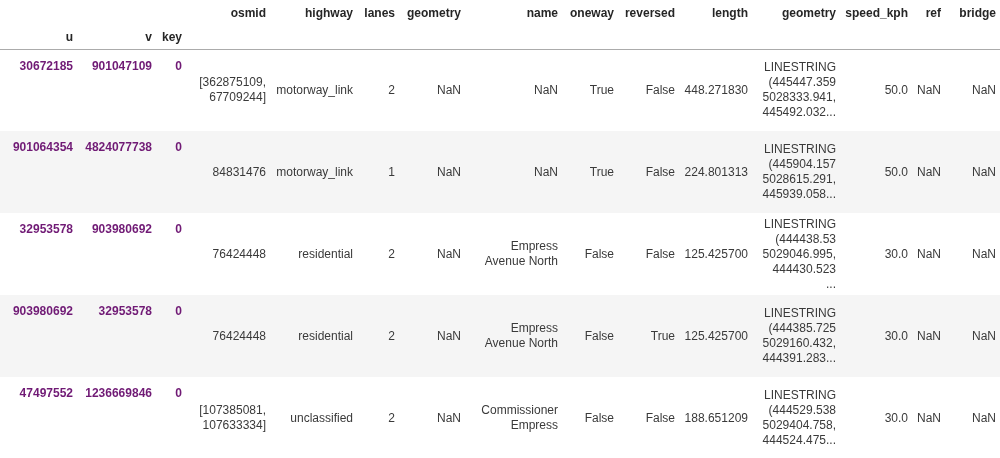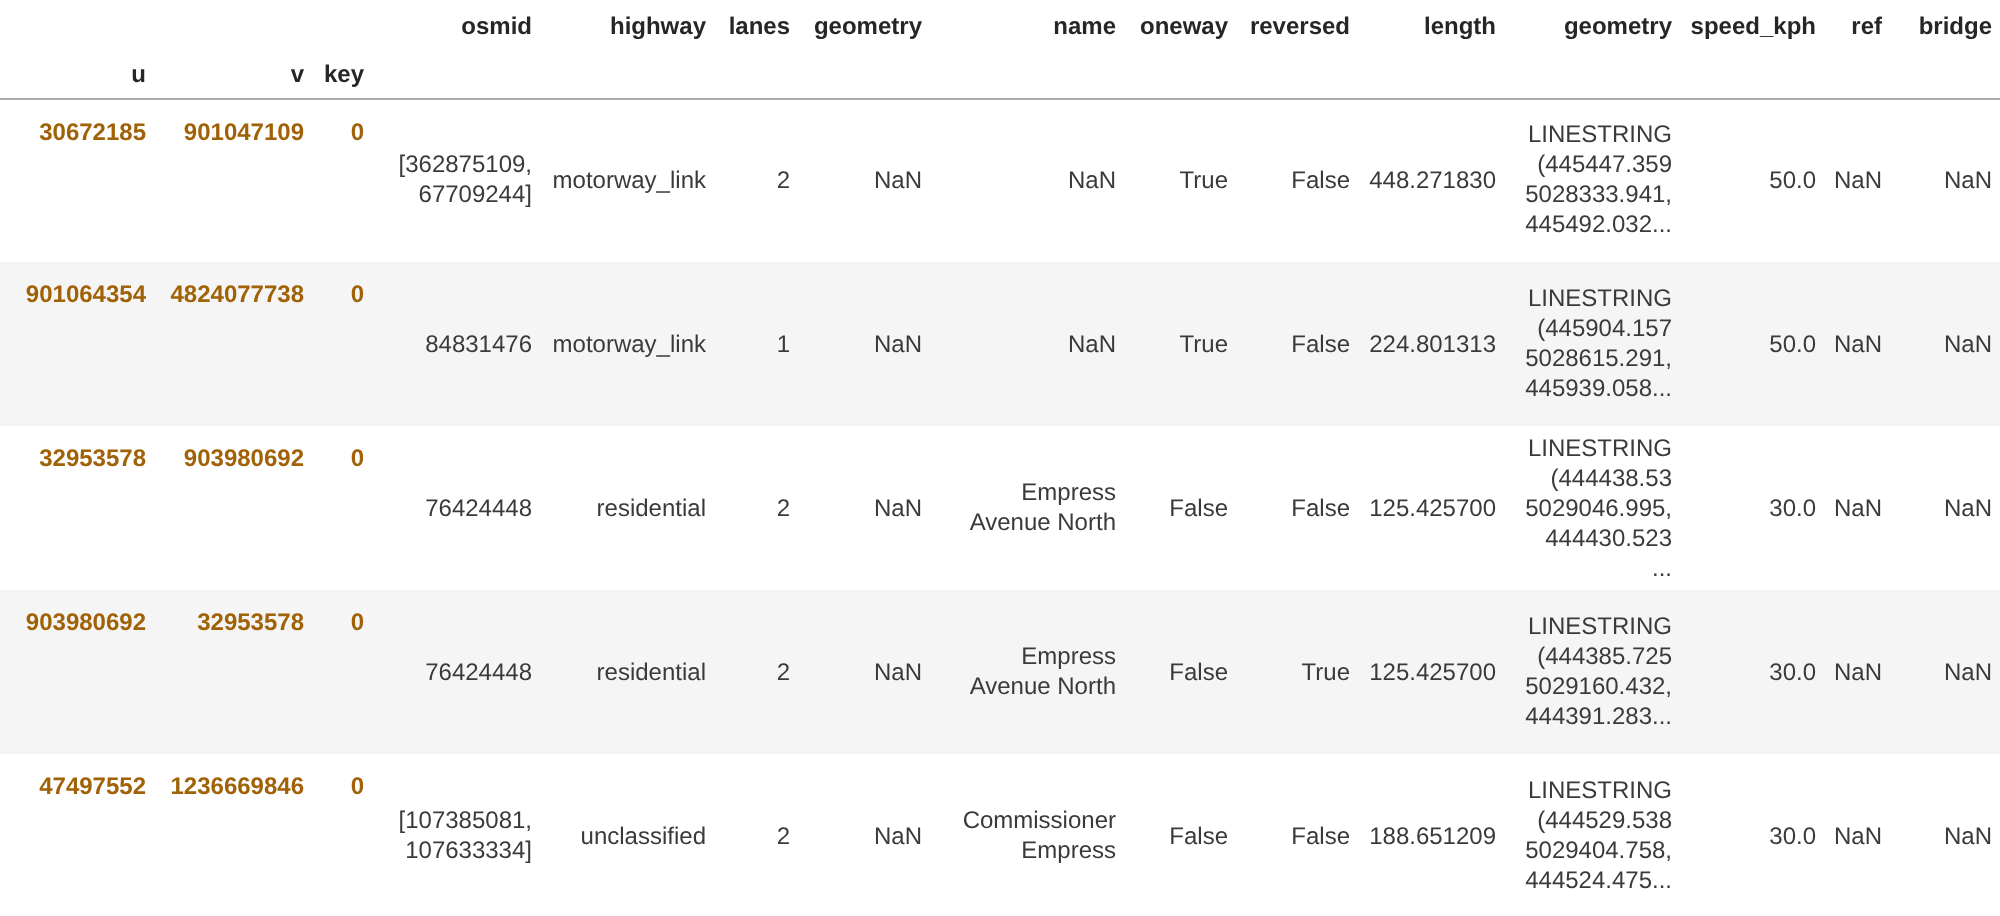--- a/index.html
+++ b/index.html
@@ -32,21 +32,21 @@
   }
   thead tr.column-header-row { height: 25px; }
   thead tr.index-name-row   { height: 24px; }
   thead tr.index-name-row th { border-bottom: 1px solid #ababab; }
   tbody tr { height: 82px; background: #ffffff; }
   tbody tr:nth-child(even) { background: #f5f5f5; }
   tbody th {
     vertical-align: top;
     padding-top: 9px;
     font-weight: 700;
-    color: #a16207;
+    color: #701a75;
     white-space: nowrap;
   }
   tbody td {
     vertical-align: middle;
     white-space: pre-line;
     line-height: 15px;
   }
   
   col.c-u        { width: 77px; }
   col.c-v        { width: 79px; }

